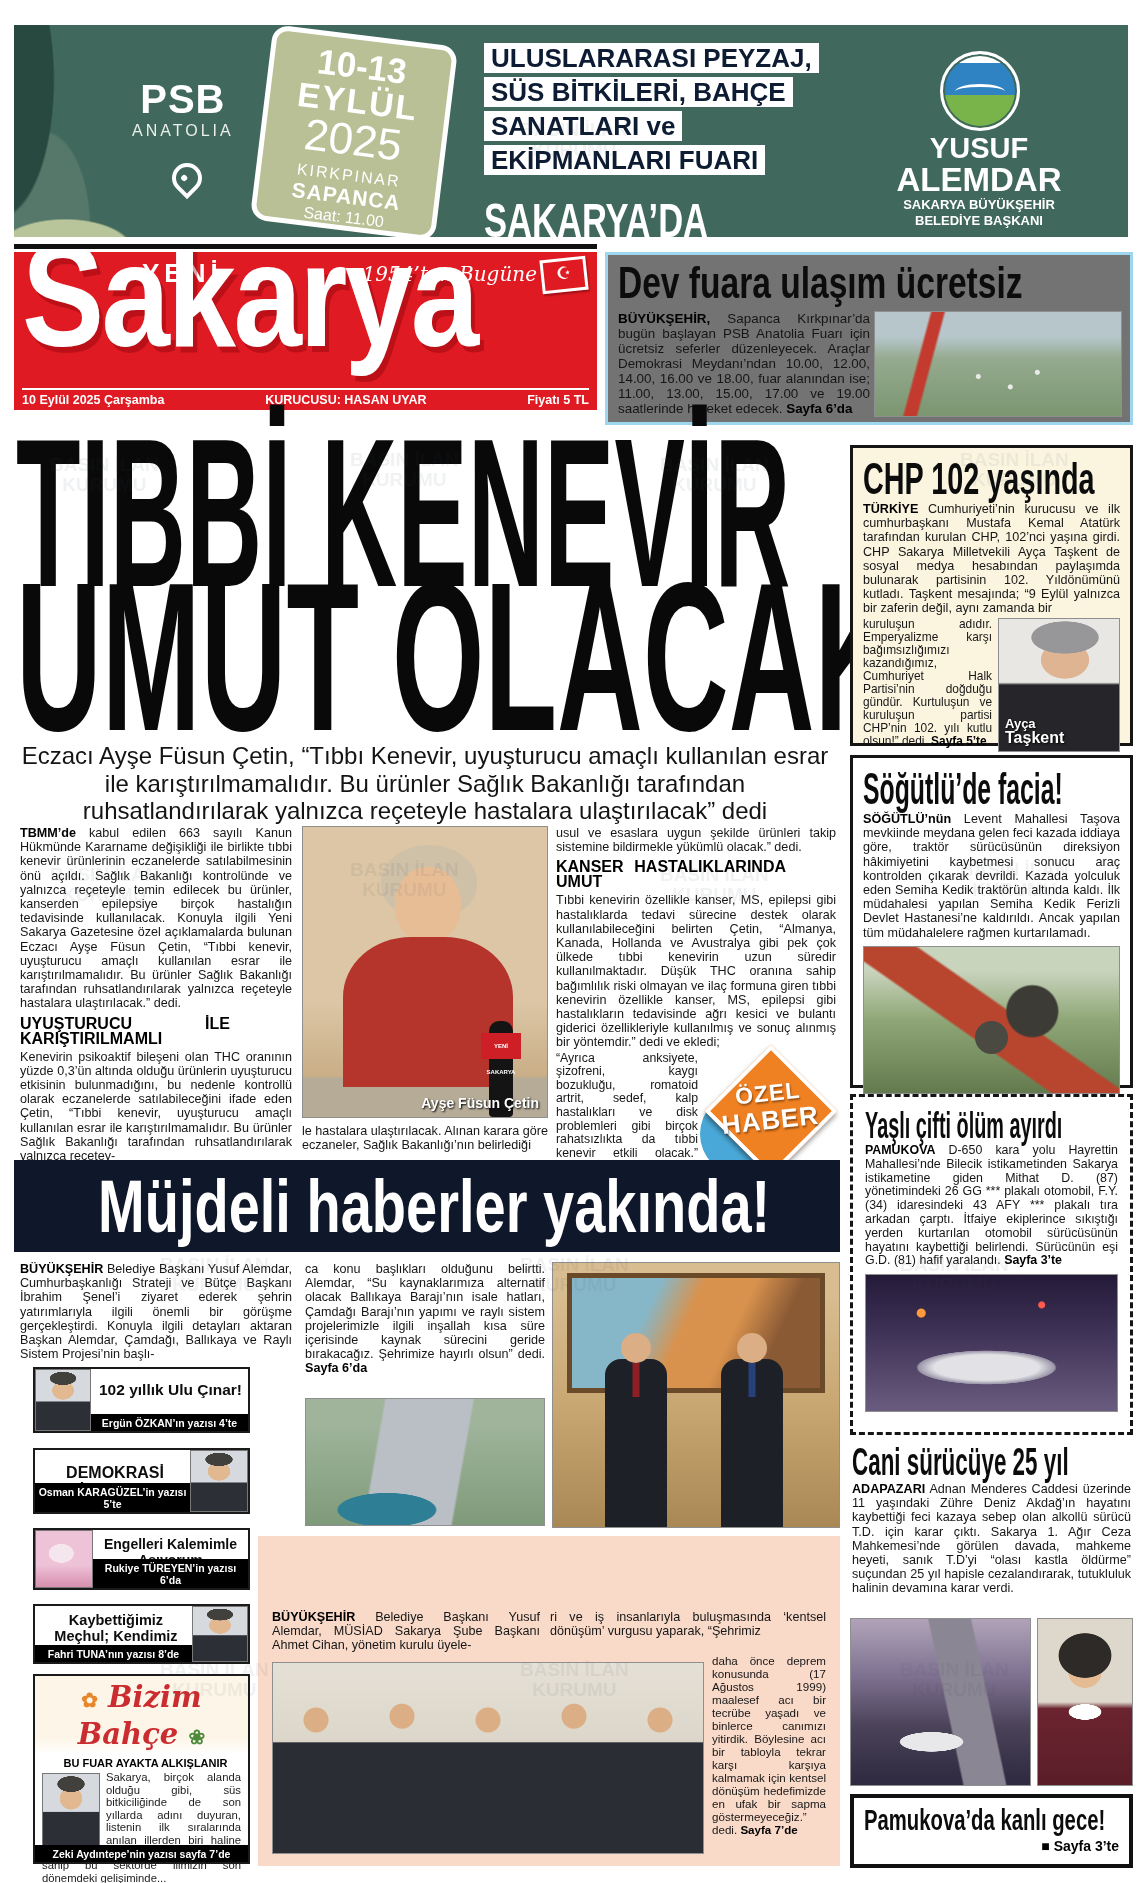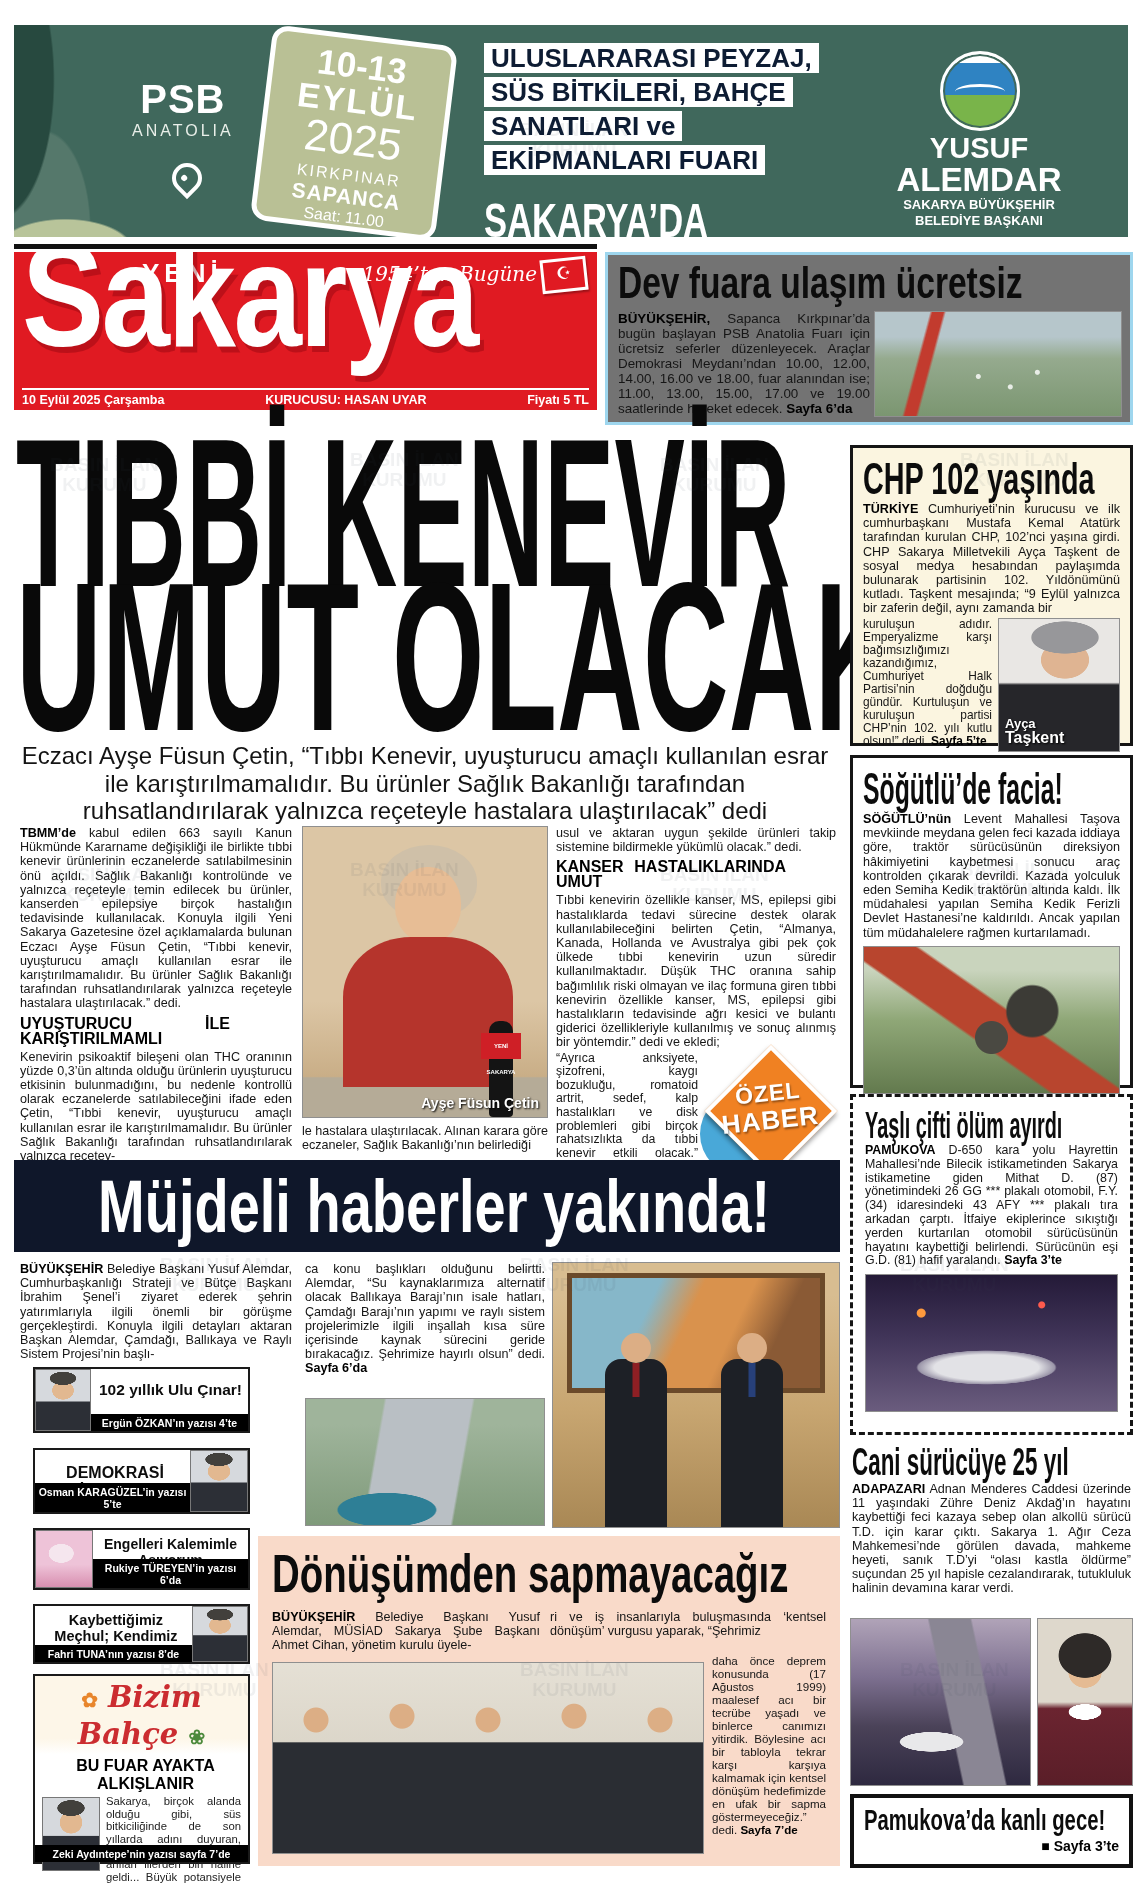--- a/index.html
+++ b/index.html
@@ -123,21 +123,21 @@
                            radial-gradient(ellipse 34% 26% at 50% 34%, #e2b890 0 58%, transparent 60%),
                            linear-gradient(180deg,#d6d9dd 0 52%, #2c2f36 53%); }
   .portrait-pink { border:1px solid #777; box-sizing:border-box;
           background-image:radial-gradient(ellipse 40% 30% at 45% 40%, #f5e6ee 0 55%, transparent 57%),
                            linear-gradient(180deg,#eec3d8 0 60%, #d88fb0 100%); }
   .bahce { left:33px; top:1674px; width:217px; height:190px; background:#fff; border:2px solid #1a1a1a; box-sizing:border-box; }
   .bahce-title { text-align:center; font-family:"DejaVu Serif", serif; font-style:italic; font-weight:bold;
                  font-size:29px; line-height:34px; color:#cb2c30; padding-top:4px;
                  background:linear-gradient(180deg,#fdf6e8 0 80%, #ffffff 100%); }
   .bahce-title .fl { font-style:normal; font-size:20px; }
-  .bahce-head { text-align:center; font-size:16px; font-weight:bold; margin:3px 0 2px 8px; }
+  .bahce-head { text-align:center; font-size:11px; font-weight:bold; margin:3px 0 2px 8px; }
   .bahce-body { font-size:11.3px; line-height:12.6px; text-align:justify; padding:0 7px; color:#222; }
   .bahce-port { float:left; width:58px; height:74px; margin:2px 6px 0 0; }
 
   
   .donusum { left:258px; top:1536px; width:582px; height:330px; background:#f9dac9; }
   .ph-group { left:14px; top:126px; width:430px; height:190px; border:1px solid #8f8f8f;
               background-image:radial-gradient(circle 13px at 10% 30%, #dcae85 0 12px, transparent 13px),
                                radial-gradient(circle 13px at 30% 28%, #dcae85 0 12px, transparent 13px),
                                radial-gradient(circle 13px at 50% 30%, #dcae85 0 12px, transparent 13px),
                                radial-gradient(circle 13px at 70% 28%, #dcae85 0 12px, transparent 13px),
@@ -264,21 +264,21 @@
     <div class="cetin-hair"></div>
     <div class="cetin-face"></div>
     <div class="cetin-shirt"></div>
     <div class="cetin-mic"></div>
     <div class="cetin-micflag">YENİ SAKARYA</div>
     <div class="caption" style="right:8px; bottom:6px;">Ayşe Füsun Çetin</div>
   </div>
   <p class="abs news" style="left:302px; top:1124px; width:246px; margin:0;">le hastalara ulaştırılacak. Alınan karara göre eczaneler, Sağlık Bakanlığı’nın belirlediği</p>
 
   <div class="abs news" style="left:556px; top:826px; width:280px;">
-    <p style="margin:0;">usul ve aktaran uygun şekilde ürünleri takip sistemine bildirmekle yükümlü olacak.” dedi.</p>
+    <p style="margin:0;">usul ve esaslara uygun şekilde ürünleri takip sistemine bildirmekle yükümlü olacak.” dedi.</p>
     <h3 class="subhead" style="max-width:230px;">KANSER HASTALIKLARINDA UMUT</h3>
     <p style="margin:0;">Tıbbi kenevirin özellikle kanser, MS, epilepsi gibi hastalıklarda tedavi sürecine destek olarak kullanılabileceğini belirten Çetin, “Almanya, Kanada, Hollanda ve Avustralya gibi pek çok ülkede tıbbi kenevirin uzun süredir kullanılmaktadır. Düşük THC oranına sahip bağımlılık riski olmayan ve ilaç formuna giren tıbbi kenevirin özellikle kanser, MS, epilepsi gibi hastalıkların tedavisinde ağrı kesici ve bulantı giderici özellikleriyle kullanılmış ve sonuç alınmış bir yöntemdir.” dedi ve ekledi;</p>
     <div style="display:flex; gap:6px; margin-top:2px;">
       <p style="margin:0; width:142px; font-size:12.3px; line-height:13.6px;">
         <span>“Ayrıca anksiyete, şizofreni, kaygı bozukluğu, romatoid artrit, sedef, kalp hastalıkları ve disk problemleri gibi birçok rahatsızlıkta da tıbbi kenevir etkili olacak.” </span><b>Mustafa Süke’nin özel haberi 3’te</b>
       </p>
       <div class="badge">
         <div class="circ"></div>
         <div class="diamond"></div>
         <div class="txt">
@@ -338,23 +338,20 @@
     </div>
     <div class="bahce-head">BU FUAR AYAKTA ALKIŞLANIR</div>
     <div class="bahce-body">
       <div class="portrait bahce-port"></div>
       <span>Sakarya, birçok alanda olduğu gibi, süs bitkiciliğinde de son yıllarda adını duyuran, listenin ilk sıralarında anılan illerden biri haline geldi... Büyük potansiyele sahip bu sektörde ilimizin son dönemdeki gelişiminde...</span>
     </div>
     <div class="sbar" style="left:0; right:0;">Zeki Aydıntepe’nin yazısı sayfa 7’de</div>
   </div>
 
   <section class="abs donusum">
-    <div class="abs hl" style="left:14px; top:8px; font-size:48px;">
-      <span class="sx" style="transform:scale(0.80,1.1);">Dönüşümden sapmayacağız</span>
-    </div>
     <p class="abs news" style="left:14px; top:74px; width:268px; margin:0;">
       <b>BÜYÜKŞEHİR</b><span> Belediye Başkanı Yusuf Alemdar, MÜSİAD Sakarya Şube Başkanı Ahmet Cihan, yönetim kurulu üyele-</span>
     </p>
     <p class="abs news" style="left:292px; top:74px; width:276px; margin:0;">ri ve iş insanlarıyla buluşmasında ‘kentsel dönüşüm’ vurgusu yaparak, “Şehrimiz</p>
     <div class="ph-group abs"></div>
     <p class="abs news" style="left:454px; top:118px; width:114px; margin:0; font-size:11.6px; line-height:13px;">
       <span>daha önce deprem konusunda (17 Ağustos 1999) maalesef acı bir tecrübe yaşadı ve binlerce canımızı yitirdik. Böylesine acı bir tabloyla tekrar karşı karşıya kalmamak için kentsel dönüşüm hedefimizde en ufak bir sapma göstermeyeceğiz.” dedi. </span><b>Sayfa 7’de</b>
     </p>
   </section>
 

